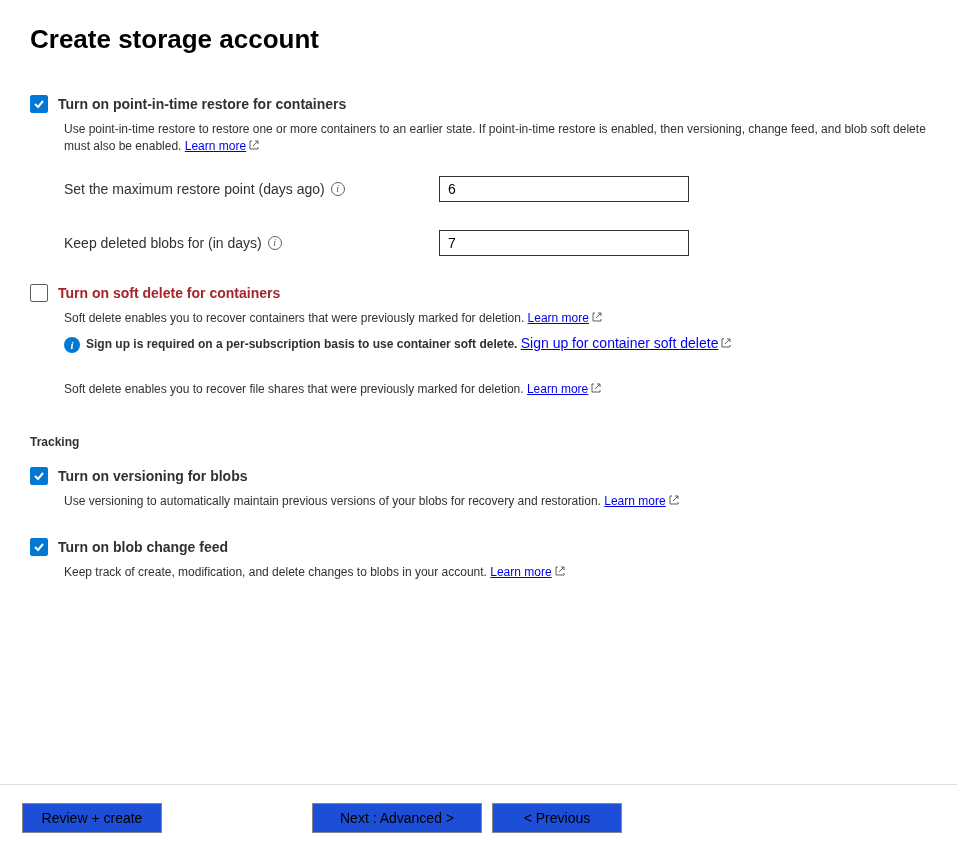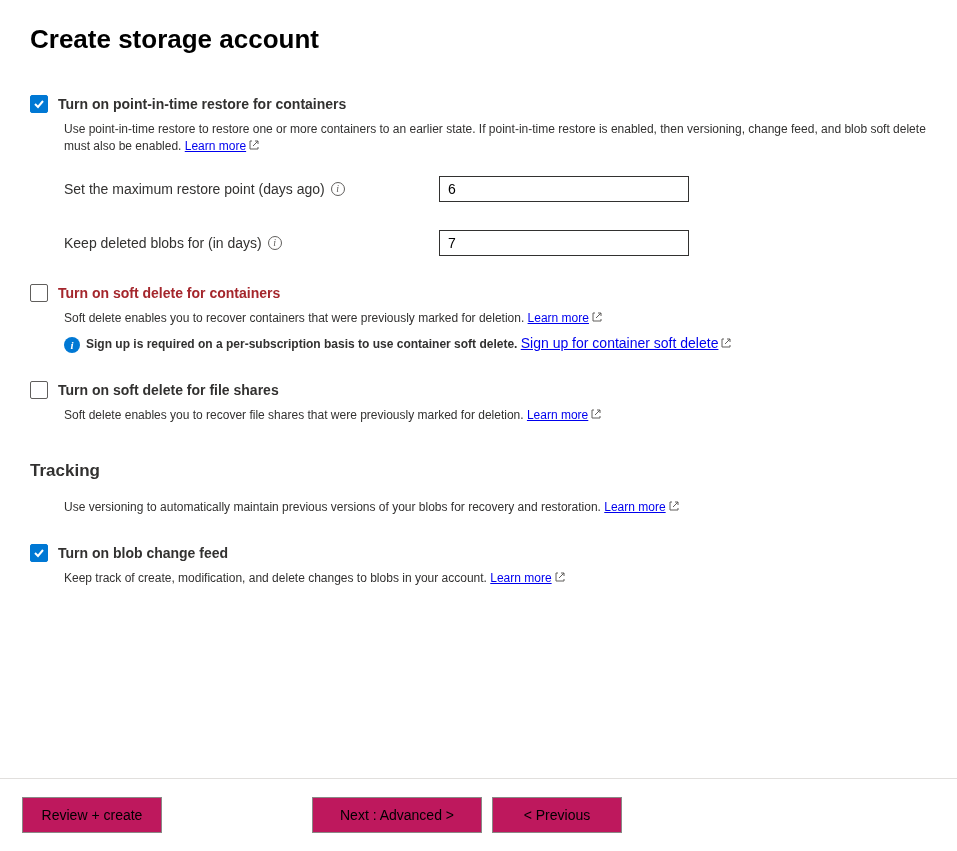--- a/index.html
+++ b/index.html
@@ -154,41 +154,41 @@
     font-family: serif;
     flex-shrink: 0;
     margin-top: 2px;
   }
   .info-text {
     font-size: 12px;
     font-weight: 600;
     color: #323130;
   }
   .section-heading {
-    font-size: 17px;
+    font-size: 12px;
     font-weight: 600;
     color: #323130;
     margin-bottom: 18px;
     margin-top: 36px;
   }
   .footer {
     position: absolute;
     bottom: 0;
     left: 0;
     right: 0;
     border-top: 1px solid #e1dfdd;
     padding: 18px 22px;
     display: flex;
     gap: 10px;
   }
   .btn {
-    height: 36px;
+    height: 30px;
     padding: 0 16px;
     border: 1px solid #8a8886;
-    background: #be185d;
+    background: #1d4ed8;
     font-size: 14px;
     font-family: inherit;
     cursor: pointer;
     min-width: 140px;
   }
   .btn-spacer {
     width: 130px;
   }
 </style>
 </head>
@@ -246,36 +246,38 @@
       <div class="info-badge">i</div>
       <div>
         <span class="info-text">Sign up is required on a per-subscription basis to use container soft delete. </span><span class="link" style="font-weight:400">Sign up for container soft delete</span><span class="ext-icon"><svg viewBox="0 0 12 12">
               <path d="M4 2H2v8h8V8M7 2h3v3M10 2L5 7"></path>
             </svg></span>
       </div>
     </div>
   </div>
 
   <div class="option-block">
+    <div class="description">
+      <span>Soft delete enables you to recover file shares that were previously marked for deletion. </span><span class="link">Learn more</span><span class="ext-icon"><svg viewBox="0 0 12 12">
+            <path d="M4 2H2v8h8V8M7 2h3v3M10 2L5 7"></path>
+          </svg></span>
+    </div>
+  </div>
+
+  <h2 class="section-heading">Tracking</h2>
+
+  <div class="option-block">
     <div class="checkbox-row">
-      <div class="checkbox">
-        
-      </div>
-      <span class="checkbox-label">Turn on soft delete for file shares</span>
-    </div>
-    <div class="description">
-      <span>Soft delete enables you to recover file shares that were previously marked for deletion. </span><span class="link">Learn more</span><span class="ext-icon"><svg viewBox="0 0 12 12">
-            <path d="M4 2H2v8h8V8M7 2h3v3M10 2L5 7"></path>
-          </svg></span>
-    </div>
-  </div>
-
-  <h2 class="section-heading">Tracking</h2>
-
-  <div class="option-block">
+      <div class="checkbox checked">
+        <svg viewBox="0 0 12 12">
+            <polyline points="2,6 5,9 10,3"></polyline>
+          </svg>
+      </div>
+      <span class="checkbox-label">Turn on versioning for blobs</span>
+    </div>
     <div class="description">
       <span>Use versioning to automatically maintain previous versions of your blobs for recovery and restoration. </span><span class="link">Learn more</span><span class="ext-icon"><svg viewBox="0 0 12 12">
             <path d="M4 2H2v8h8V8M7 2h3v3M10 2L5 7"></path>
           </svg></span>
     </div>
   </div>
 
   <div class="option-block">
     <div class="checkbox-row">
       <div class="checkbox checked">

